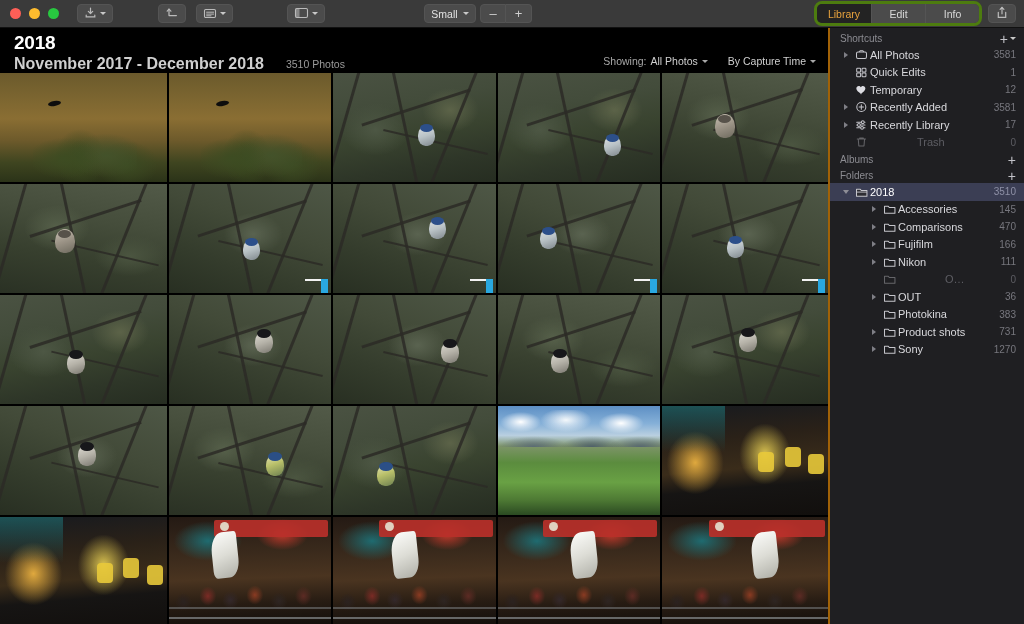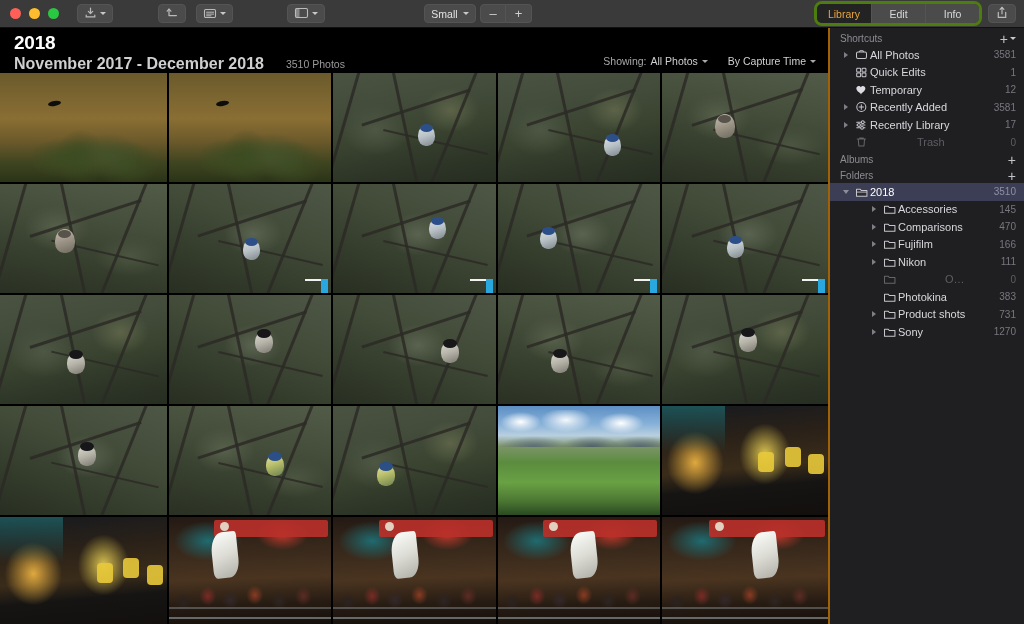--- a/index.html
+++ b/index.html
@@ -701,20 +701,32 @@
           <span class="disc"></span>
           <span class="ico">
             <svg width="13" height="12" viewBox="0 0 14 13">
               <path d="M1.6 3.6h4.1l1.1 1.3h6.1v6.2H1.6z" stroke="#c6c6cc" stroke-width="1.1" fill="none" stroke-linejoin="round"></path>
             </svg>
           </span>
           <span class="lbl">Olympus</span>
           <span class="cnt">0</span>
         </div>
         <div class="row ind3">
+          <span class="disc">
+            <i class=""></i>
+          </span>
+          <span class="ico">
+            <svg width="13" height="12" viewBox="0 0 14 13">
+              <path d="M1.6 3.6h4.1l1.1 1.3h6.1v6.2H1.6z" stroke="#c6c6cc" stroke-width="1.1" fill="none" stroke-linejoin="round"></path>
+            </svg>
+          </span>
+          <span class="lbl">OUT</span>
+          <span class="cnt">36</span>
+        </div>
+        <div class="row ind3">
           <span class="disc"></span>
           <span class="ico">
             <svg width="13" height="12" viewBox="0 0 14 13">
               <path d="M1.6 3.6h4.1l1.1 1.3h6.1v6.2H1.6z" stroke="#c6c6cc" stroke-width="1.1" fill="none" stroke-linejoin="round"></path>
             </svg>
           </span>
           <span class="lbl">Photokina</span>
           <span class="cnt">383</span>
         </div>
         <div class="row ind3">

